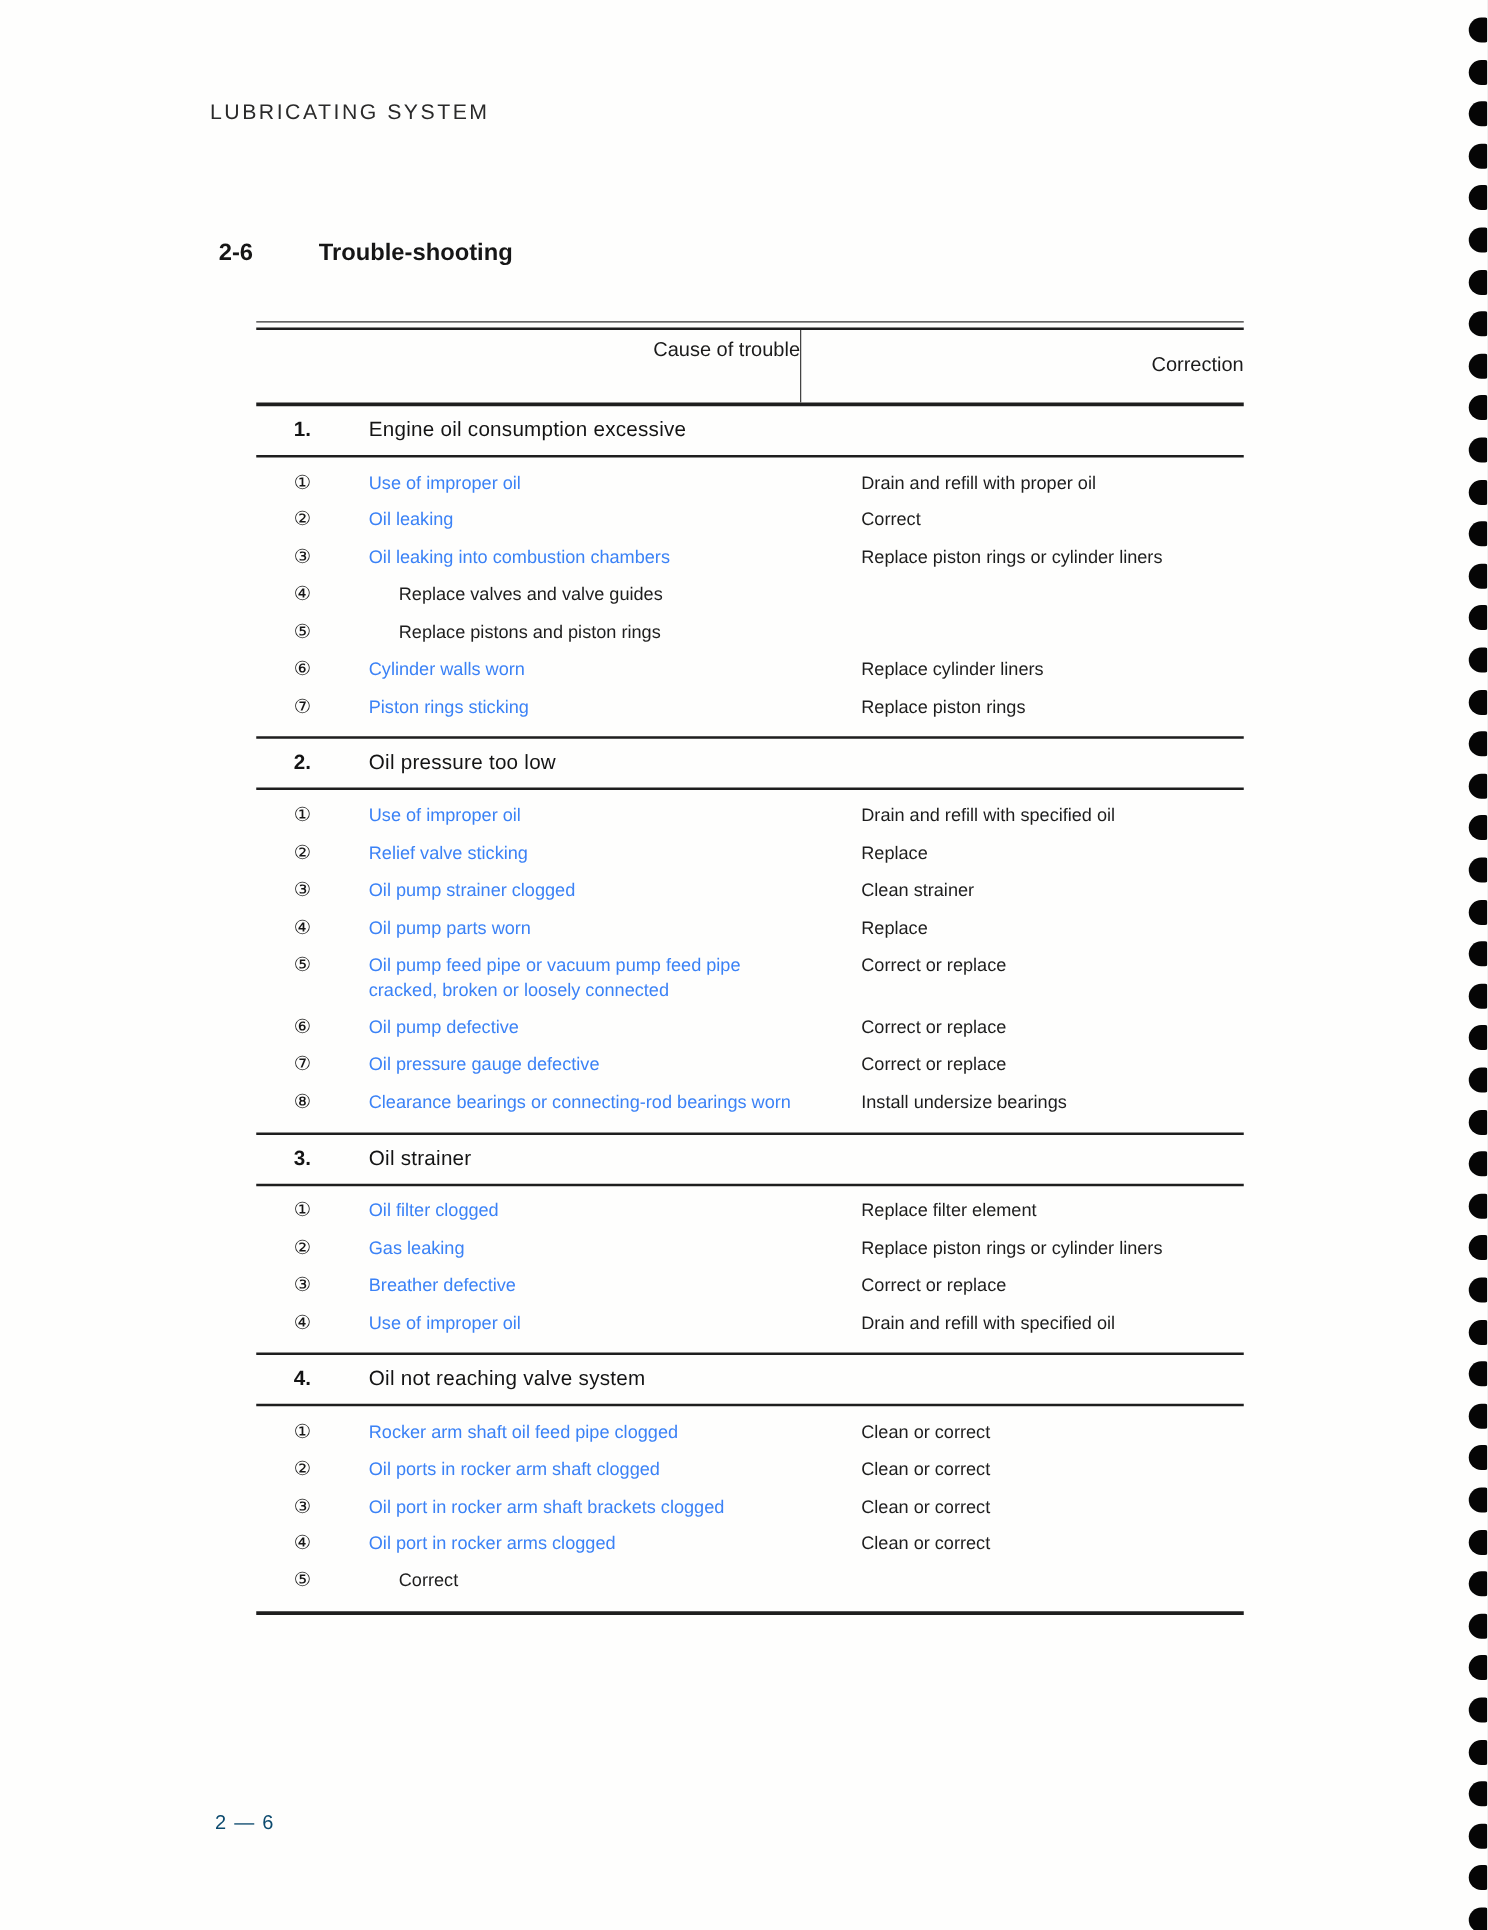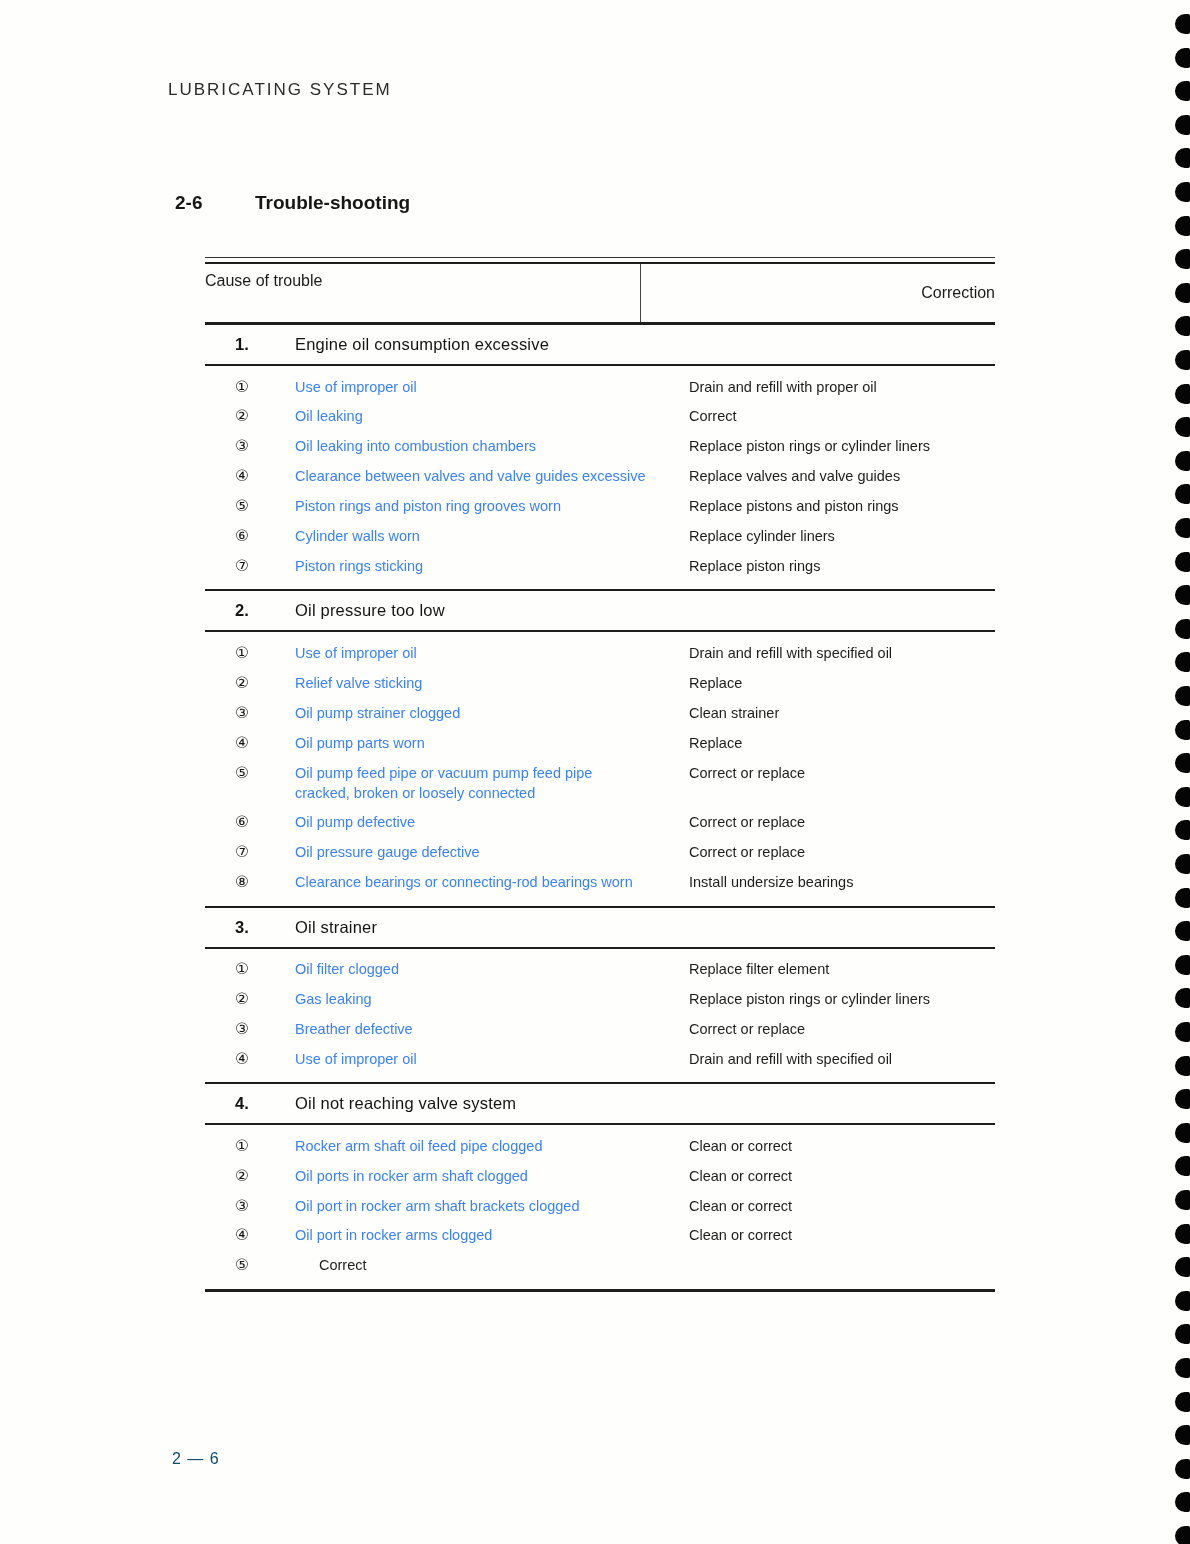--- a/index.html
+++ b/index.html
@@ -27,21 +27,21 @@
   }
   .ts-table::before{
     content:"";position:absolute;left:0;right:0;top:-5px;height:1px;background:#333;
   }
   .t-head{
     display:flex;
     border-top:2px solid #1e1e1e;
     border-bottom:3px solid #1e1e1e;
   }
   .t-head-cause{
-    width:435px;text-align:left;
+    width:435px;text-align:right;
     padding:8px 0;font-size:16px;
     border-right:1px solid #444;
   }
   .t-head-corr{
     flex:1;text-align:right;
     padding:20px 0;font-size:16px;
   }
   .section-title-row{
     display:flex;align-items:baseline;
     padding:10px 0 10px 30px;
@@ -107,26 +107,24 @@
             <div class="item-cause">Oil leaking</div>
             <div class="item-corr">Correct</div>
           </div>
           <div class="item-row">
             <span class="item-num">③</span>
             <div class="item-cause">Oil leaking into combustion chambers</div>
             <div class="item-corr">Replace piston rings or cylinder liners</div>
           </div>
           <div class="item-row">
             <span class="item-num">④</span>
-            <div class="item-cause">Clearance between valves and valve guides excessive</div>
             <div class="item-corr">Replace valves and valve guides</div>
           </div>
           <div class="item-row">
             <span class="item-num">⑤</span>
-            <div class="item-cause">Piston rings and piston ring grooves worn</div>
             <div class="item-corr">Replace pistons and piston rings</div>
           </div>
           <div class="item-row">
             <span class="item-num">⑥</span>
             <div class="item-cause">Cylinder walls worn</div>
             <div class="item-corr">Replace cylinder liners</div>
           </div>
           <div class="item-row">
             <span class="item-num">⑦</span>
             <div class="item-cause">Piston rings sticking</div>

